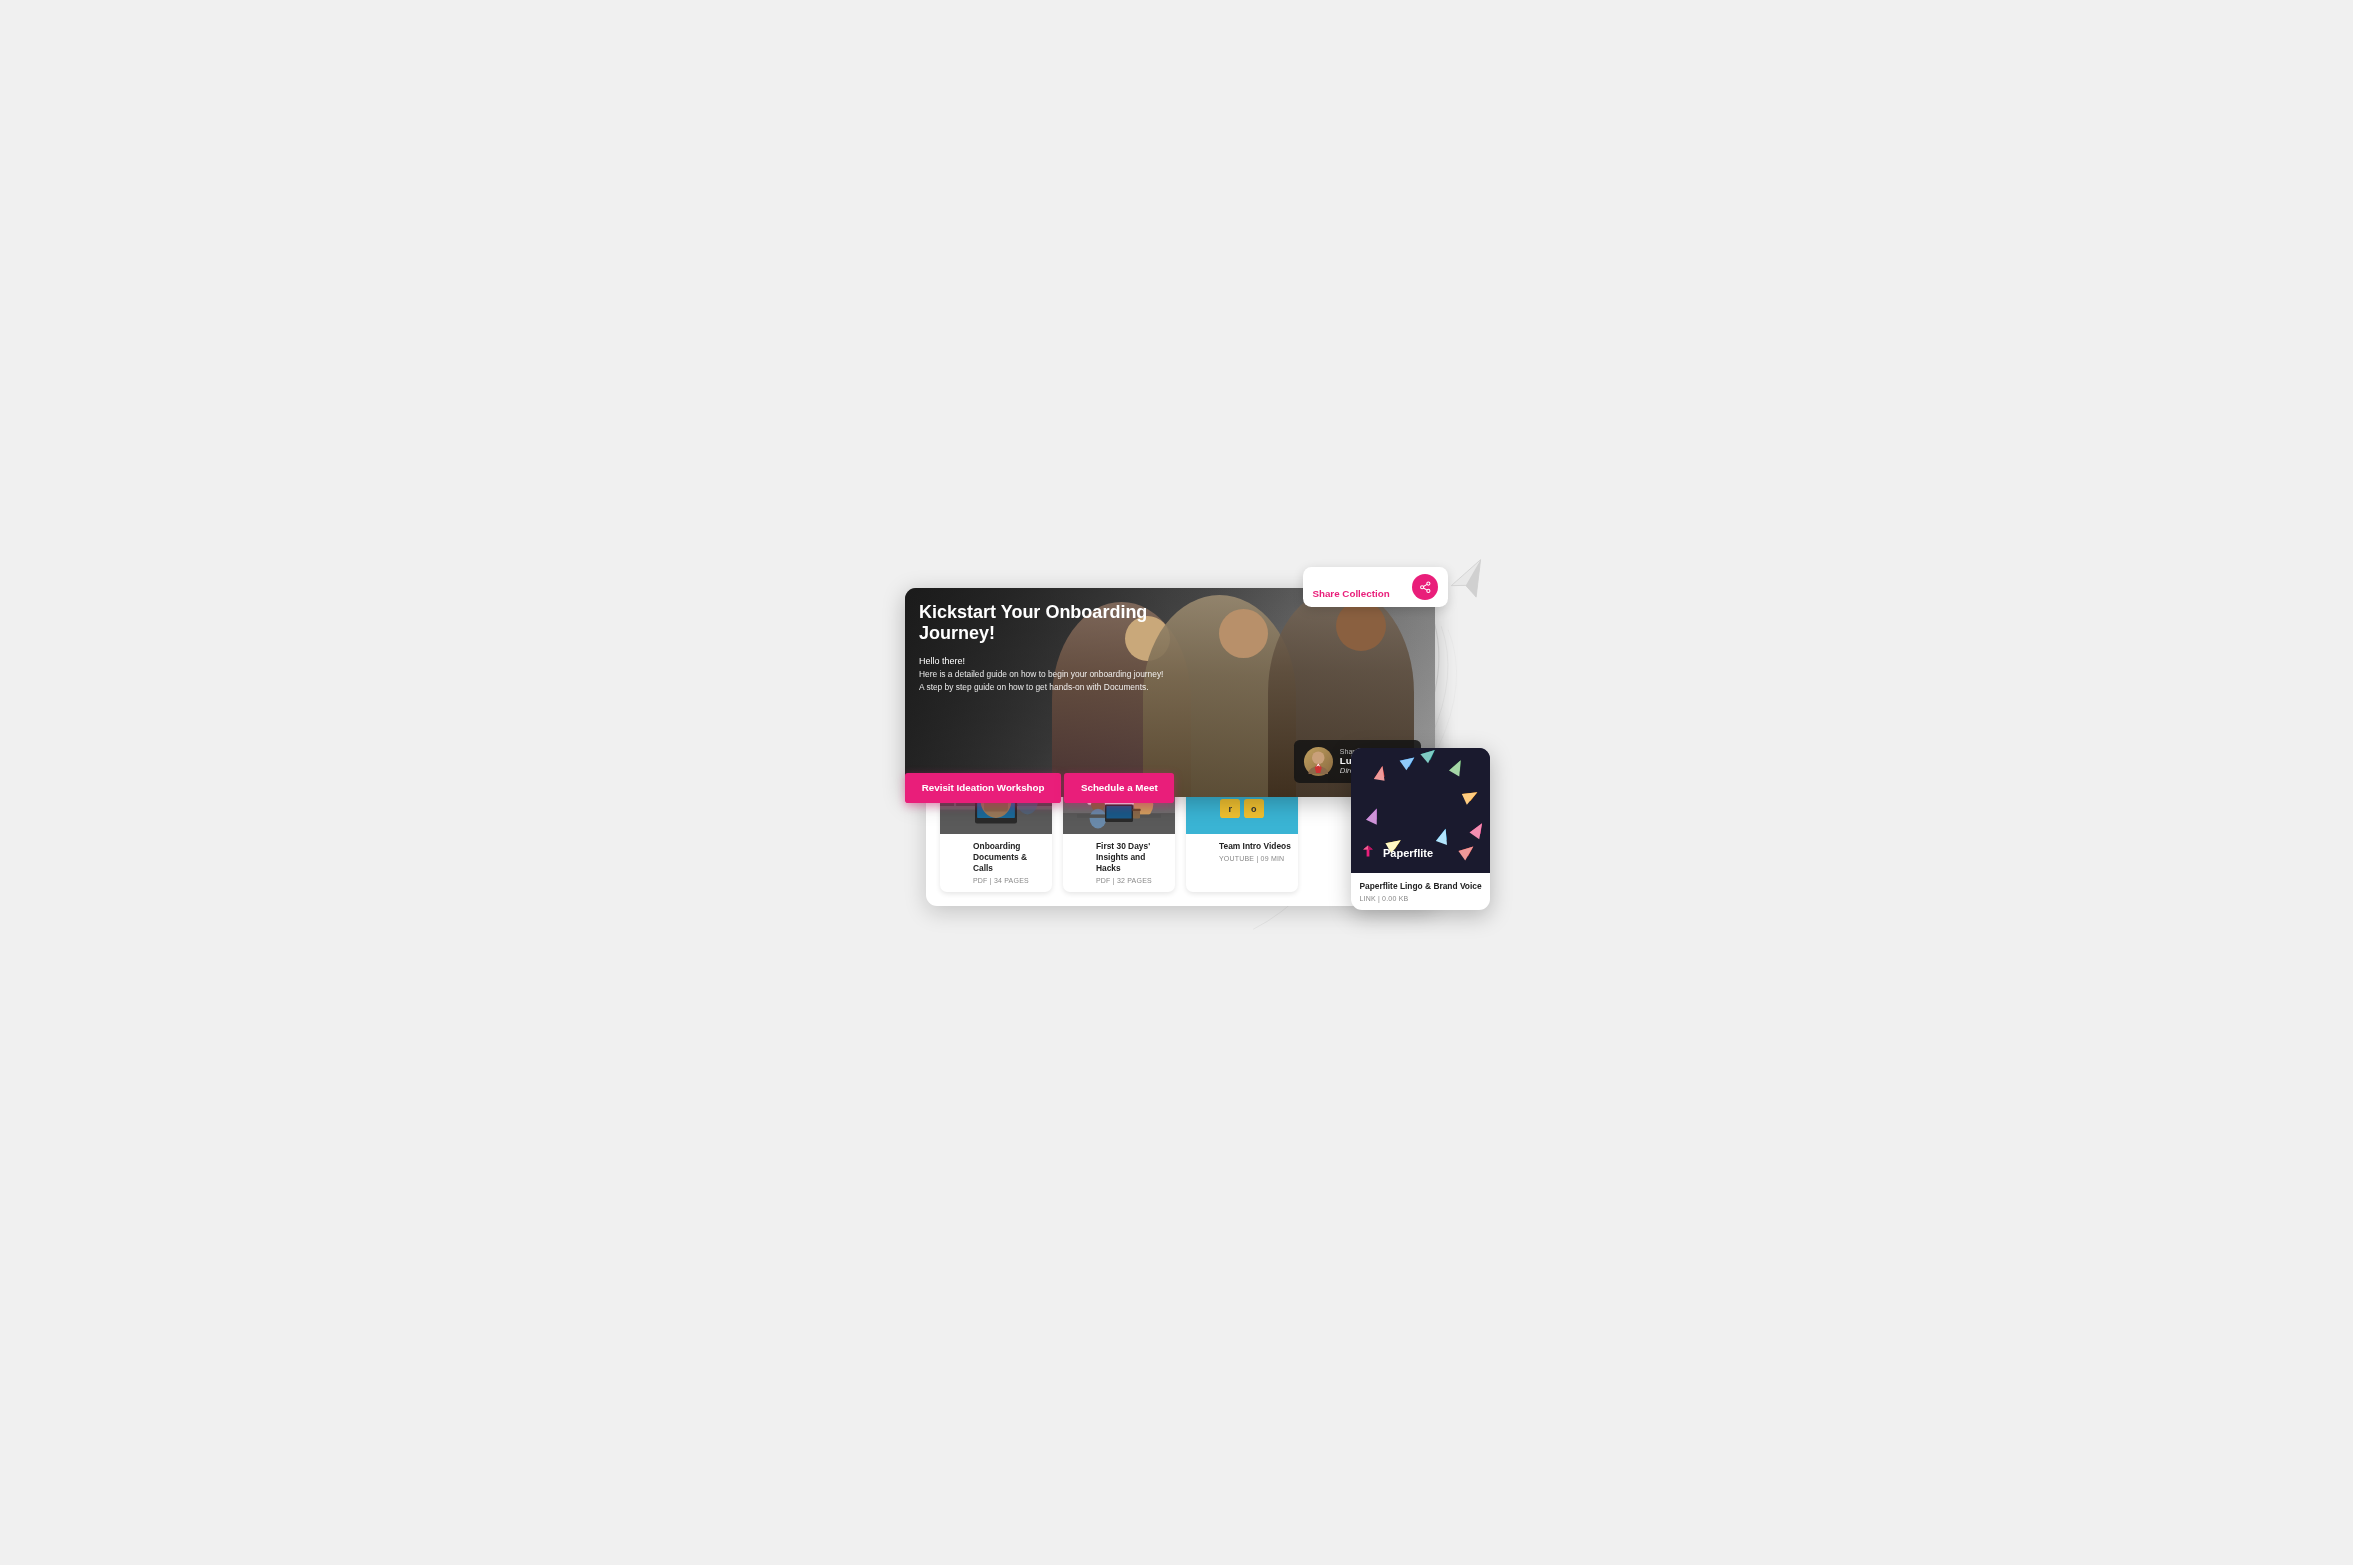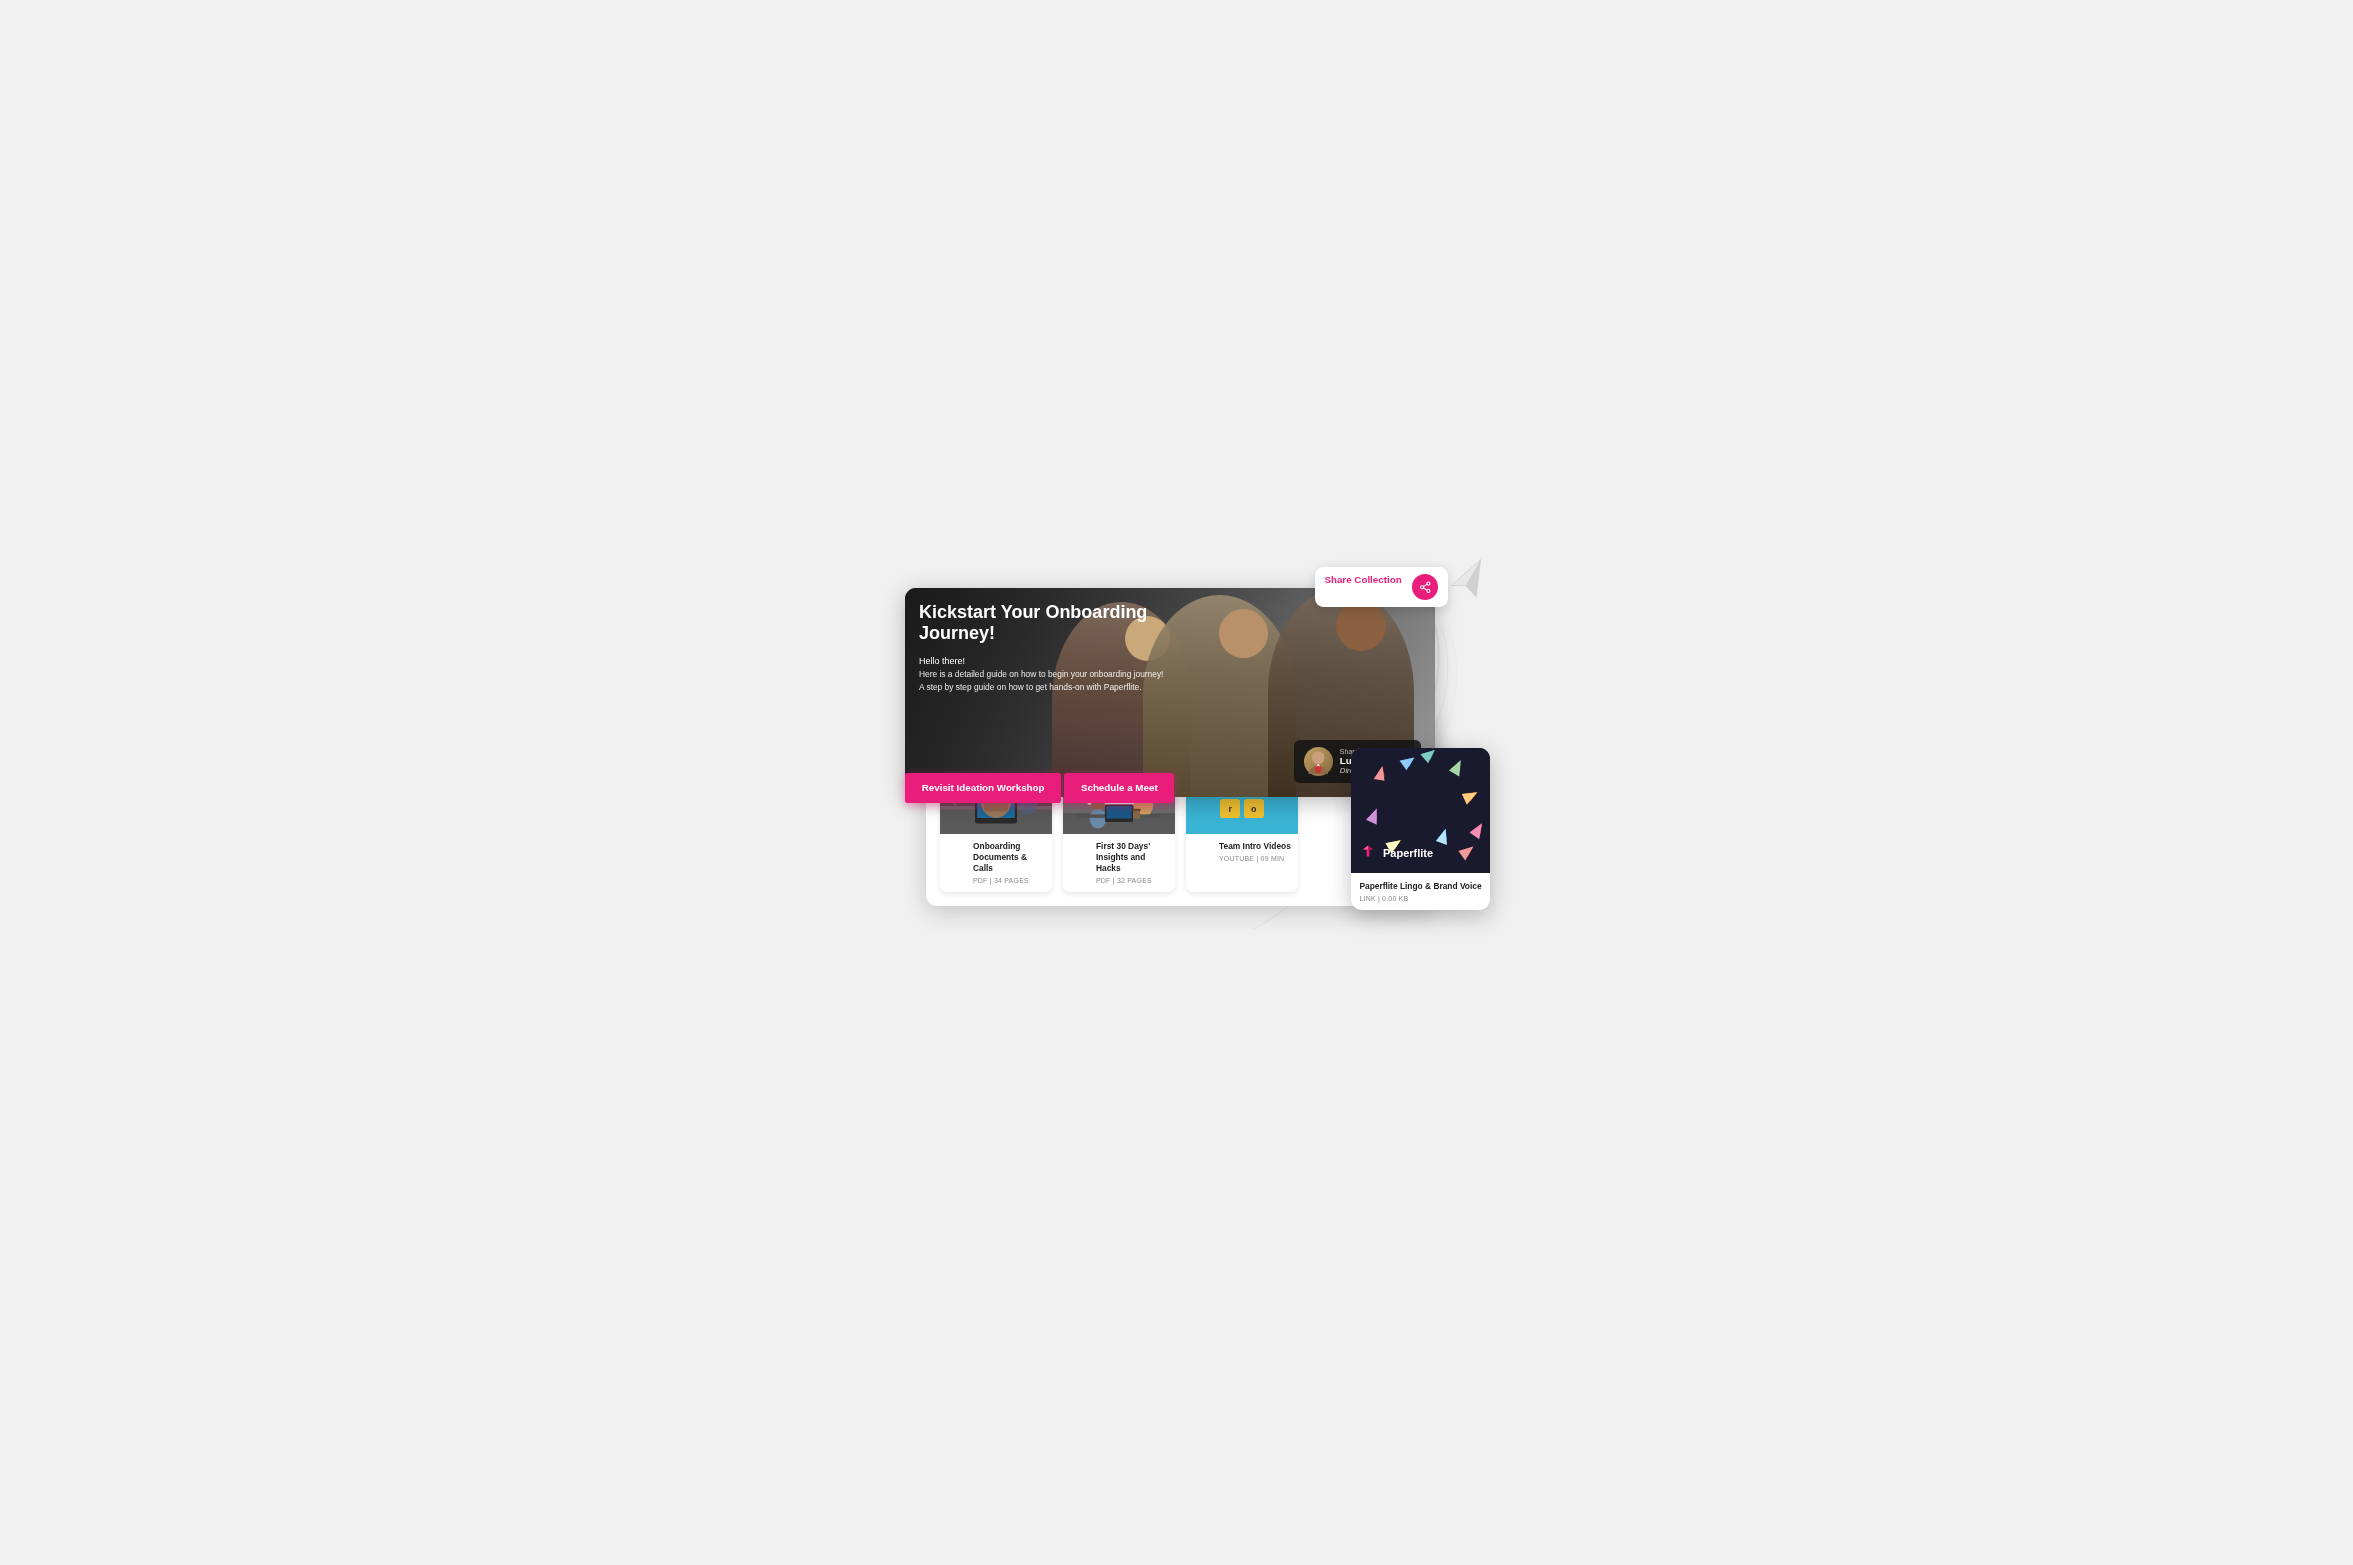--- a/index.html
+++ b/index.html
@@ -18,22 +18,22 @@
       width: 627px;
       height: 432px;
     }
 
     
     .share-collection-widget {
       position: absolute;
       top: 0;
       right: 42px;
       display: flex;
-      align-items: flex-start;
-      gap: 10px;
+      align-items: flex-end;
+      gap: 22px;
       z-index: 100;
       background: white;
       border-radius: 8.4px;
       padding: 7px 9.8px;
       box-shadow: 0 2.8px 11px rgba(0,0,0,0.15);
     }
     .share-label {
       color: #e91e7a;
       font-weight: 700;
       font-size: 9.8px;
@@ -412,21 +412,21 @@
         <div style="position:absolute; right: 167px; bottom: 139px; width: 49px; height: 49px; background: #b8906a; border-radius: 50%;"></div>
 
         <div style="position:absolute; right: 21px; bottom: 0; width: 146px; height: 209px; background: linear-gradient(to bottom, #7a6a5a 0%, #5a4a3a 40%, #3a2a1a 100%); border-radius: 50% 50% 0 0; opacity: 0.85;"></div>
         <div style="position:absolute; right: 49px; bottom: 146px; width: 50px; height: 50px; background: #8a6040; border-radius: 50%;"></div>
       </div>
 
       <div class="hero-text">
         <div class="hero-title">Kickstart Your Onboarding Journey!</div>
         <div class="hero-hello">Hello there!</div>
         <div class="hero-desc">Here is a detailed guide on how to begin your onboarding journey!</div>
-        <div class="hero-desc">A step by step guide on how to get hands-on with Paperflite.</div>
+        <div class="hero-desc">A step by step guide on how to get hands-on with Documents.</div>
       </div>
 
       <div class="shared-by">
         <div class="avatar">
 
           <svg width="26.5" height="26.5" viewBox="0 0 38 38">
             <circle cx="19" cy="14" r="9" fill="#c9a07a"></circle>
             <ellipse cx="19" cy="36" rx="14" ry="10" fill="#8a6a4a"></ellipse>
 
             <path d="M14 28 L19 22 L24 28 L22 36 L16 36 Z" fill="#cc3333"></path>

